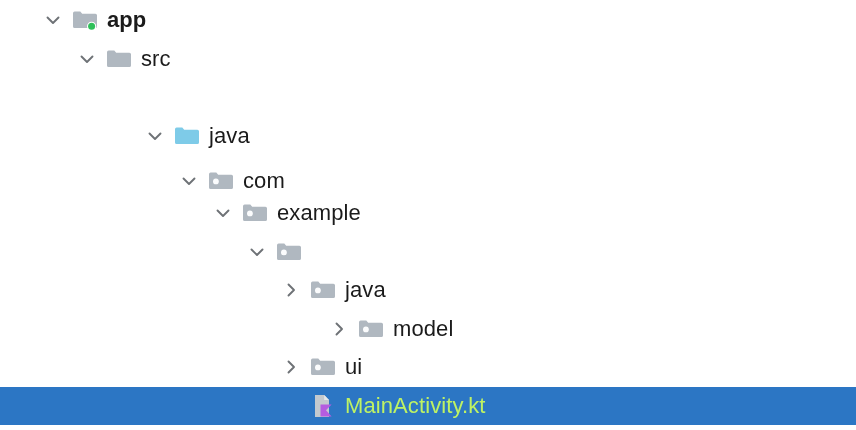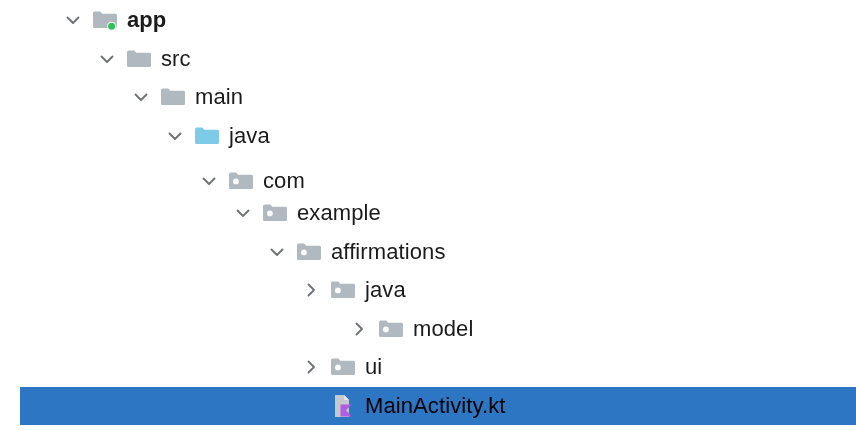--- a/index.html
+++ b/index.html
@@ -14,21 +14,20 @@
     overflow: hidden;
     font-family: "Liberation Sans", sans-serif;
     -webkit-font-smoothing: antialiased;
   }
 
   #tree {
     position: relative;
     width: 738px;
     height: 430px;
     background: #ffffff;
-    margin-left: 20px;
   }
 
   .tree-row {
     position: absolute;
     left: 0;
     width: 856px;
     height: 38px;
     display: flex;
     align-items: center;
     box-sizing: border-box;
@@ -67,21 +66,21 @@
 
   
   .label {
     font-size: 22px;
     line-height: 26px;
     color: #1b1b1b;
     white-space: nowrap;
     letter-spacing: 0.1px;
   }
   .label.bold { font-weight: bold; }
-  .tree-row.selected .label { color: #000000; }
+  .tree-row.selected .label { color: #bef264; }
 </style>
 </head>
 <body>
 
 <div id="tree" style="background: rgb(255, 255, 255);">
     <div class="tree-row" style="top: 1px;">
       <div class="row-inner" style="margin-left: 42px;">
         <span class="toggle">
           <svg width="22" height="22" viewBox="0 0 22 22" aria-hidden="true">
             <path d="M5.5 8.5 L11 14 L16.5 8.5" fill="none" stroke="#6e7276" stroke-width="1.9" stroke-linecap="round" stroke-linejoin="round"></path>
@@ -105,35 +104,20 @@
           </svg>
         </span>
         <span class="node-icon">
           <svg width="26" height="26" viewBox="0 0 26 26" aria-hidden="true">
             <path d="M1 6.2 a1.6 1.6 0 0 1 1.6-1.6 H8.3 l1.9 2.1 H23.4 a1.6 1.6 0 0 1 1.6 1.6 V19.4 a1.6 1.6 0 0 1 -1.6 1.6 H2.6 A1.6 1.6 0 0 1 1 19.4 Z" fill="#b0b8c0"></path>
           </svg>
         </span>
         <span class="label">src</span>
       </div>
     </div>
-    <div class="tree-row" style="top: 78.2px;">
-      <div class="row-inner" style="margin-left: 110px;">
-        <span class="toggle">
-          <svg width="22" height="22" viewBox="0 0 22 22" aria-hidden="true">
-            <path d="M5.5 8.5 L11 14 L16.5 8.5" fill="none" stroke="#6e7276" stroke-width="1.9" stroke-linecap="round" stroke-linejoin="round"></path>
-          </svg>
-        </span>
-        <span class="node-icon">
-          <svg width="26" height="26" viewBox="0 0 26 26" aria-hidden="true">
-            <path d="M1 6.2 a1.6 1.6 0 0 1 1.6-1.6 H8.3 l1.9 2.1 H23.4 a1.6 1.6 0 0 1 1.6 1.6 V19.4 a1.6 1.6 0 0 1 -1.6 1.6 H2.6 A1.6 1.6 0 0 1 1 19.4 Z" fill="#b0b8c0"></path>
-          </svg>
-        </span>
-        <span class="label">main</span>
-      </div>
-    </div>
     <div class="tree-row" style="top: 116.8px;">
       <div class="row-inner" style="margin-left: 144px;">
         <span class="toggle">
           <svg width="22" height="22" viewBox="0 0 22 22" aria-hidden="true">
             <path d="M5.5 8.5 L11 14 L16.5 8.5" fill="none" stroke="#6e7276" stroke-width="1.9" stroke-linecap="round" stroke-linejoin="round"></path>
           </svg>
         </span>
         <span class="node-icon">
           <svg width="26" height="26" viewBox="0 0 26 26" aria-hidden="true">
             <path d="M1 6.2 a1.6 1.6 0 0 1 1.6-1.6 H8.3 l1.9 2.1 H23.4 a1.6 1.6 0 0 1 1.6 1.6 V19.4 a1.6 1.6 0 0 1 -1.6 1.6 H2.6 A1.6 1.6 0 0 1 1 19.4 Z" fill="#7ecbe8"></path>
@@ -180,21 +164,20 @@
           <svg width="22" height="22" viewBox="0 0 22 22" aria-hidden="true">
             <path d="M5.5 8.5 L11 14 L16.5 8.5" fill="none" stroke="#6e7276" stroke-width="1.9" stroke-linecap="round" stroke-linejoin="round"></path>
           </svg>
         </span>
         <span class="node-icon">
           <svg width="26" height="26" viewBox="0 0 26 26" aria-hidden="true">
             <path d="M1 6.2 a1.6 1.6 0 0 1 1.6-1.6 H8.3 l1.9 2.1 H23.4 a1.6 1.6 0 0 1 1.6 1.6 V19.4 a1.6 1.6 0 0 1 -1.6 1.6 H2.6 A1.6 1.6 0 0 1 1 19.4 Z" fill="#b0b8c0"></path>
             <circle cx="7.9" cy="13.4" r="2.9" fill="#fbfcfd"></circle>
           </svg>
         </span>
-        <span class="label">affirmations</span>
       </div>
     </div>
     <div class="tree-row" style="top: 271.2px;">
       <div class="row-inner" style="margin-left: 280px;">
         <span class="toggle">
           <svg width="22" height="22" viewBox="0 0 22 22" aria-hidden="true">
             <path d="M8.5 5.5 L14 11 L8.5 16.5" fill="none" stroke="#6e7276" stroke-width="1.9" stroke-linecap="round" stroke-linejoin="round"></path>
           </svg>
         </span>
         <span class="node-icon">

